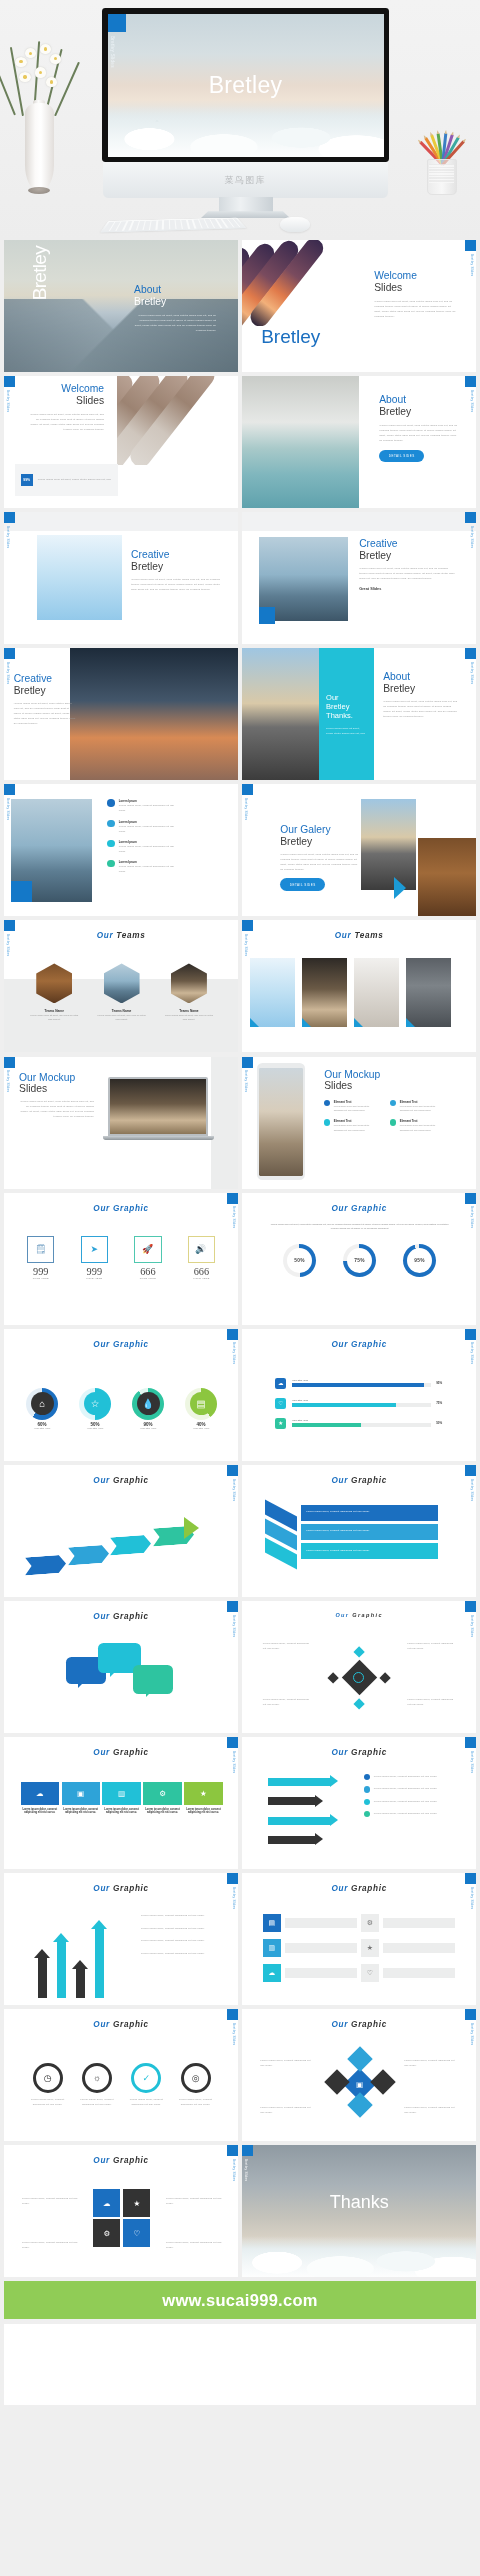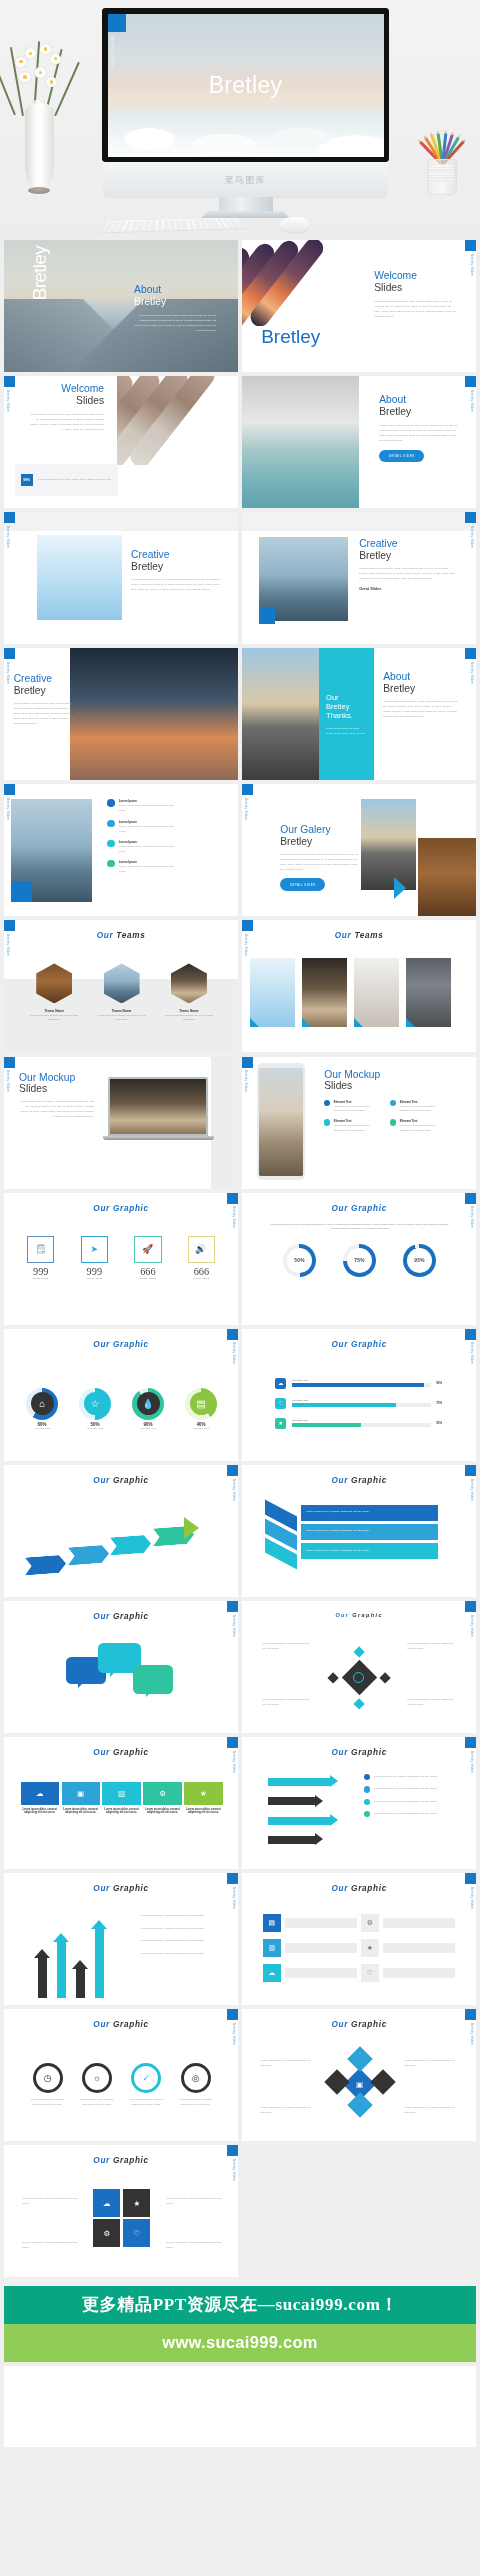--- a/index.html
+++ b/index.html
@@ -957,26 +957,29 @@
           <div style="position:absolute;left:0;top:0;width:27.4px;height:27.4px;background:#1b6fc0;display:flex;align-items:center;justify-content:center;color:#fff;font-size:7.5px">☁</div>
           <div style="position:absolute;left:30px;top:0;width:27.4px;height:27.4px;background:#333;display:flex;align-items:center;justify-content:center;color:#fff;font-size:7.5px">★</div>
           <div style="position:absolute;left:0;top:30px;width:27.4px;height:27.4px;background:#333;display:flex;align-items:center;justify-content:center;color:#fff;font-size:7.5px">⚙</div>
           <div style="position:absolute;left:30px;top:30px;width:27.4px;height:27.4px;background:#1b6fc0;display:flex;align-items:center;justify-content:center;color:#fff;font-size:7.5px">♡</div>
         </div>
         <div class="lorem" style="position:absolute;left:18px;top:51px;width:59px">Lorem ipsum dolor, consect adipiscing elit nisi cursu.</div>
         <div class="lorem" style="position:absolute;left:162px;top:51px;width:59px">Lorem ipsum dolor, consect adipiscing elit nisi cursu.</div>
         <div class="lorem" style="position:absolute;left:18px;top:95px;width:59px">Lorem ipsum dolor, consect adipiscing elit nisi cursu.</div>
         <div class="lorem" style="position:absolute;left:162px;top:95px;width:59px">Lorem ipsum dolor, consect adipiscing elit nisi cursu.</div>
       </div>
+      <div class="slide thanks-bg">
+        <div class="badge"></div>
+        <div class="vlabel" style="color:#fff">Bretley Slides</div>
+        <div class="clouds" style="height:41px"></div>
+        <div style="position:absolute;left:0;right:0;top:47px;text-align:center;color:#fff;font-size:18px">Thanks</div>
+      </div>
     </div>
 
   </div>
 
-  <div class="foot1">
-    <span>更多精品PPT资源尽在—sucai999.com！</span>
-  </div>
   <div class="foot2">
     <span>www.sucai999.com</span>
   </div>
   <div class="tail"></div>
 
 </div>
 
 
 </body></html>

